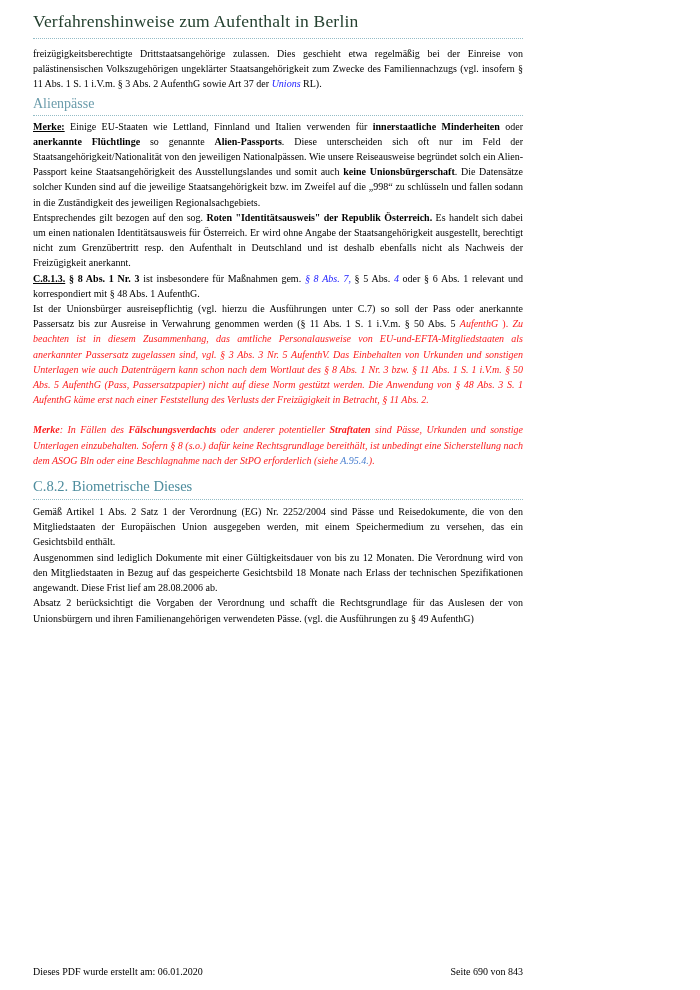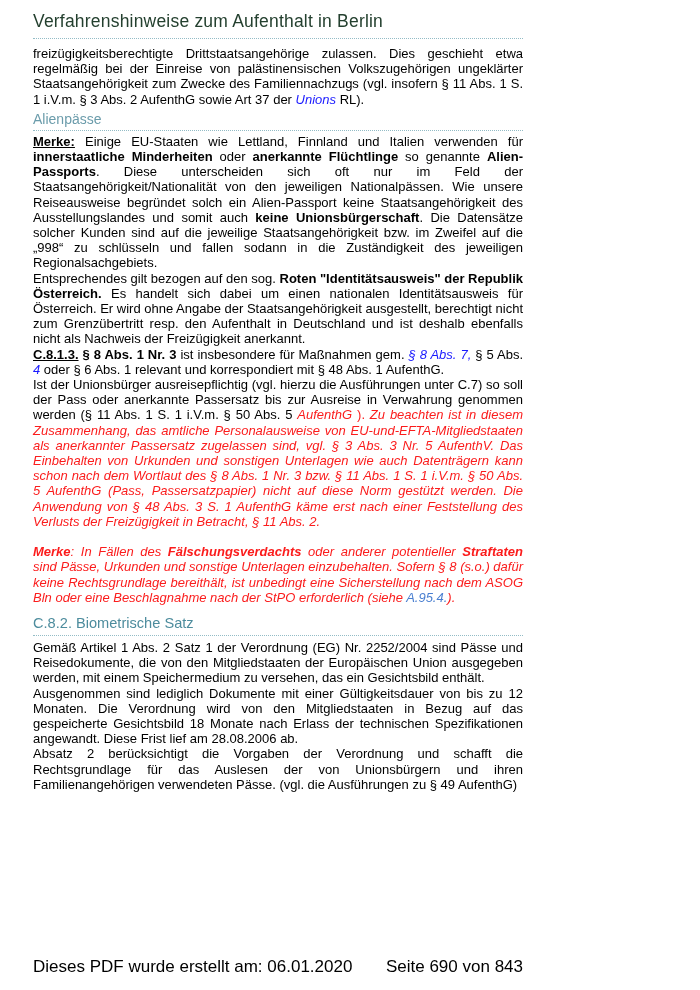--- a/index.html
+++ b/index.html
@@ -1,20 +1,20 @@
 <!DOCTYPE html>
 <html lang="de"><head>
 <meta charset="utf-8">
 <style>
   html,body{margin:0;padding:0;background:#ffffff;}
   .page{
     position:relative;
     width:556px;height:990px;
     background:#ffffff;
-    font-family:Liberation Sans, sans-serif;
+    font-family:Liberation Serif, serif;
     color:#000;
     overflow:hidden;
     box-sizing:border-box;
   }
   .content{position:absolute;left:33px;right:33px;top:11px;}
   .title{
     font-size:17.5px;font-weight:400;color:#24402f;
     margin:0;padding:0 0 6px 0;letter-spacing:.2px;
   }
   .divider{border-bottom:1px dotted #93bcc6;height:0;margin:0 0 7px 0;}
@@ -22,36 +22,36 @@
     font-size:14px;font-weight:400;color:#6b9cab;
     margin:4px 0 3px 0;padding:0 0 3px 0;
     border-bottom:1px dotted #93bcc6;
   }
   .h-large{
     font-size:14.6px;font-weight:400;color:#4d8c9d;
     margin:10px 0 4px 0;padding:0 0 4px 0;
     border-bottom:1px dotted #93bcc6;
   }
   p.body{
-    font-size:13px;line-height:15.2px;
+    font-size:10px;line-height:15.2px;
     text-align:justify;margin:0;padding:0;
   }
   p.body.gap{margin-top:15px;}
   p.body.gap2{margin-top:15px;}
   
   .b{font-weight:700;margin-top:8px;}
   .i{font-style:italic;}
   .u{text-decoration:underline;}
   .red{color:#fb1c1c;}
   .blue{color:#1a1aff;}
   .link{color:#4a7fd0;}
   .footer{
     position:absolute;left:33px;right:33px;bottom:13px;
     display:flex;justify-content:space-between;
-    font-size:17px;color:#000;
+    font-size:10px;color:#000;
   }
 </style>
 </head>
 <body>
 
 <div class="page">
   <div class="content">
 
     <h1 class="title">Verfahrenshinweise zum Aufenthalt in Berlin</h1>
     <div class="divider"></div>
@@ -61,21 +61,21 @@
     <h2 class="h-small">Alienpässe</h2>
 
     <p class="body"><span class="b u">Merke:</span><span> Einige EU-Staaten wie Lettland, Finnland und Italien verwenden für </span><span class="b">innerstaatliche Minderheiten</span><span> oder </span><span class="b">anerkannte Flüchtlinge</span><span> so genannte </span><span class="b">Alien-Passports</span><span>. Diese unterscheiden sich oft nur im Feld der Staatsangehörigkeit/Nationalität von den jeweiligen Nationalpässen. Wie unsere Reiseausweise begründet solch ein Alien-Passport keine Staatsangehörigkeit des Ausstellungslandes und somit auch </span><span class="b">keine Unionsbürgerschaft</span><span>. Die Datensätze solcher Kunden sind auf die jeweilige Staatsangehörigkeit bzw. im Zweifel auf die „998“ zu schlüsseln und fallen sodann in die Zuständigkeit des jeweiligen Regionalsachgebiets.</span></p>
     <p class="body"><span>Entsprechendes gilt bezogen auf den sog. </span><span class="b">Roten "Identitätsausweis" der Republik Österreich.</span><span> Es handelt sich dabei um einen nationalen Identitätsausweis für Österreich. Er wird ohne Angabe der Staatsangehörigkeit ausgestellt, berechtigt nicht zum Grenzübertritt resp. den Aufenthalt in Deutschland und ist deshalb ebenfalls nicht als Nachweis der Freizügigkeit anerkannt.</span></p>
     <p class="body"><span class="b u">C.8.1.3.</span><span> </span><span class="b">§ 8 Abs. 1 Nr. 3</span><span> ist insbesondere für Maßnahmen gem. </span><span class="i blue">§ 8 Abs. 7,</span><span> § 5 Abs.  </span><span class="i blue">4</span><span> oder § 6 Abs. 1 relevant und korrespondiert mit § 48 Abs. 1 AufenthG.</span></p>
     <p class="body"><span>Ist der Unionsbürger ausreisepflichtig (vgl. hierzu die Ausführungen unter C.7) so soll der Pass oder anerkannte Passersatz bis zur Ausreise in Verwahrung genommen werden (§ 11 Abs. 1 S. 1 i.V.m. § 50 Abs. 5 </span><span class="i red">AufenthG</span><span class="red"> ). </span><span class="i red">Zu beachten ist in diesem Zusammenhang, das amtliche Personalausweise von EU-und-EFTA-Mitgliedstaaten als anerkannter Passersatz zugelassen sind, vgl. § 3 Abs. 3 Nr. 5 AufenthV. Das Einbehalten von Urkunden und sonstigen Unterlagen wie auch Datenträgern kann schon nach dem Wortlaut des § 8 Abs. 1 Nr. 3 bzw. § 11 Abs. 1 S. 1 i.V.m. § 50 Abs. 5 AufenthG (Pass, Passersatzpapier) nicht auf diese Norm gestützt werden. Die Anwendung von § 48 Abs. 3 S. 1 AufenthG käme erst nach einer Feststellung des Verlusts der Freizügigkeit in Betracht, § 11 Abs. 2.</span></p>
 
     <p class="body gap"><span class="b i red">Merke</span><span class="i red">: In Fällen des </span><span class="b i red">Fälschungsverdachts</span><span class="i red"> oder anderer potentieller </span><span class="b i red">Straftaten</span><span class="i red"> sind Pässe, Urkunden und sonstige Unterlagen einzubehalten. Sofern § 8 (s.o.) dafür keine Rechtsgrundlage bereithält, ist unbedingt eine Sicherstellung nach dem ASOG Bln oder eine Beschlagnahme nach der StPO erforderlich (siehe </span><span class="i link">A.95.4.</span><span class="i red">).</span></p>
 
 
-    <h2 class="h-large">C.8.2. Biometrische Satz</h2>
+    <h2 class="h-large">C.8.2. Biometrische Dieses</h2>
 
     <p class="body"><span>Gemäß Artikel 1 Abs. 2 Satz 1 der Verordnung (EG) Nr. 2252/2004 sind Pässe und Reisedokumente, die von den Mitgliedstaaten der Europäischen Union ausgegeben werden, mit einem Speichermedium zu versehen, das ein Gesichtsbild enthält.</span></p>
     <p class="body"><span>Ausgenommen sind lediglich Dokumente mit einer Gültigkeitsdauer von bis zu 12 Monaten. Die Verordnung wird von den Mitgliedstaaten in Bezug auf das gespeicherte Gesichtsbild 18 Monate nach Erlass der technischen Spezifikationen angewandt. Diese Frist lief am 28.08.2006 ab.</span></p>
     <p class="body"><span>Absatz 2 berücksichtigt die Vorgaben der Verordnung und schafft die Rechtsgrundlage für das Auslesen der von Unionsbürgern und ihren Familienangehörigen verwendeten Pässe. (vgl. die Ausführungen zu § 49 AufenthG)</span></p>
 
   </div>
 
   <div class="footer">
     <span>Dieses PDF wurde erstellt am: 06.01.2020</span>
     <span>Seite 690 von 843</span>

